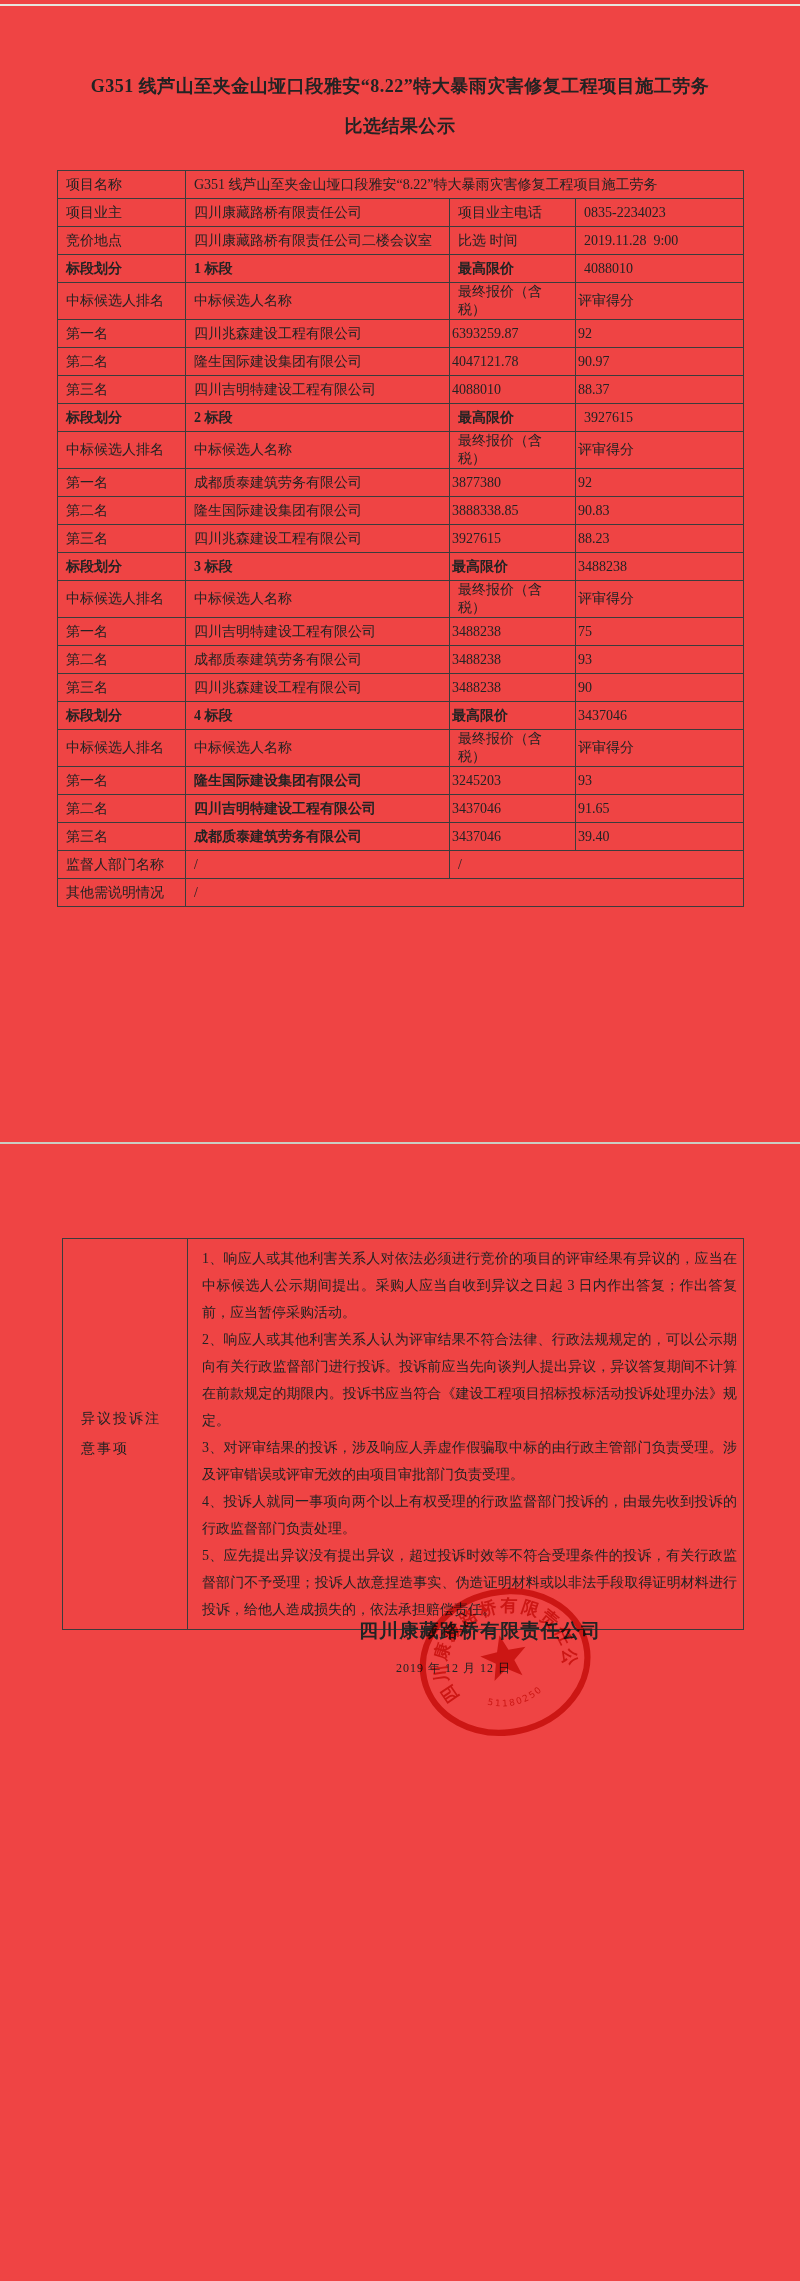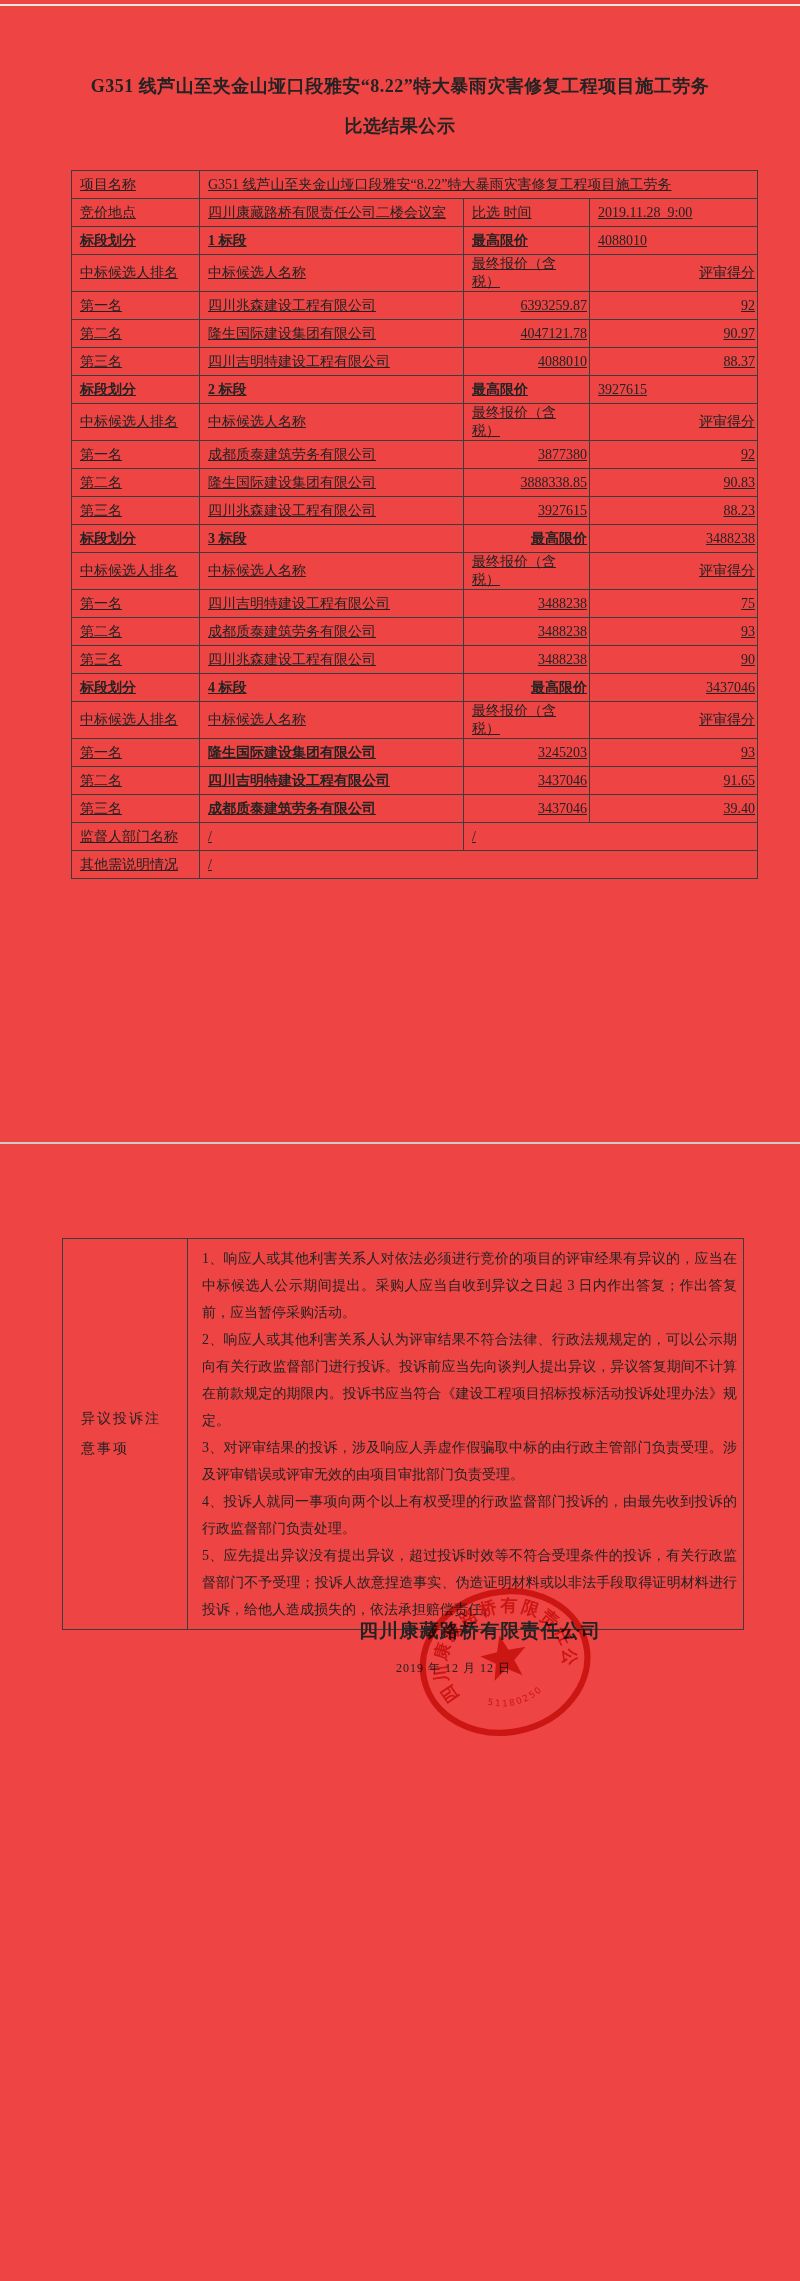--- a/index.html
+++ b/index.html
@@ -20,34 +20,33 @@
     position:absolute;left:0;top:1142px;width:800px;height:2px;
     background:#ccccc2;
   }
   .title-block{
     position:absolute;left:0;top:66px;width:800px;
     text-align:center;font-weight:bold;font-size:18px;
     line-height:40px;letter-spacing:0.5px;
   }
   
   table.result{
-    position:absolute;left:71px;top:170px;width:686px;
+    position:absolute;left:57px;top:170px;width:686px;
     border-collapse:collapse;table-layout:fixed;
     font-size:14px;
-    text-decoration:underline;
   }
   table.result td{
     border:1px solid #3c3c3c;
     height:27px;
     padding:0 8px;
     white-space:pre-wrap;
     overflow:hidden;
     vertical-align:middle;
   }
-  table.result td.c{text-align:right;padding:0 2px;}
+  table.result td.c{text-align:left;padding:0 2px;}
   table.result td.b{font-weight:bold;}
   
   table.notice{
     position:absolute;left:62px;top:1238px;width:681px;
     border-collapse:collapse;table-layout:fixed;
     font-size:14px;
   }
   table.notice td{
     border:1px solid #3c3c3c;
     vertical-align:middle;
@@ -96,20 +95,26 @@
         <col style="width:128px">
         <col style="width:264px">
         <col style="width:126px">
         <col style="width:168px">
       </colgroup>
 
     <tbody>
         <tr>
       <td>项目名称</td>
       <td colspan="3">G351 线芦山至夹金山垭口段雅安“8.22”特大暴雨灾害修复工程项目施工劳务</td>
+    </tr>
+    <tr>
+      <td>项目业主</td>
+      <td>四川康藏路桥有限责任公司</td>
+      <td>项目业主电话</td>
+      <td>0835-2234023</td>
     </tr>
     <tr>
       <td>竞价地点</td>
       <td>四川康藏路桥有限责任公司二楼会议室</td>
       <td>比选 时间</td>
       <td>2019.11.28  9:00</td>
     </tr>
 
     <tr>
       <td class="b">标段划分</td>

